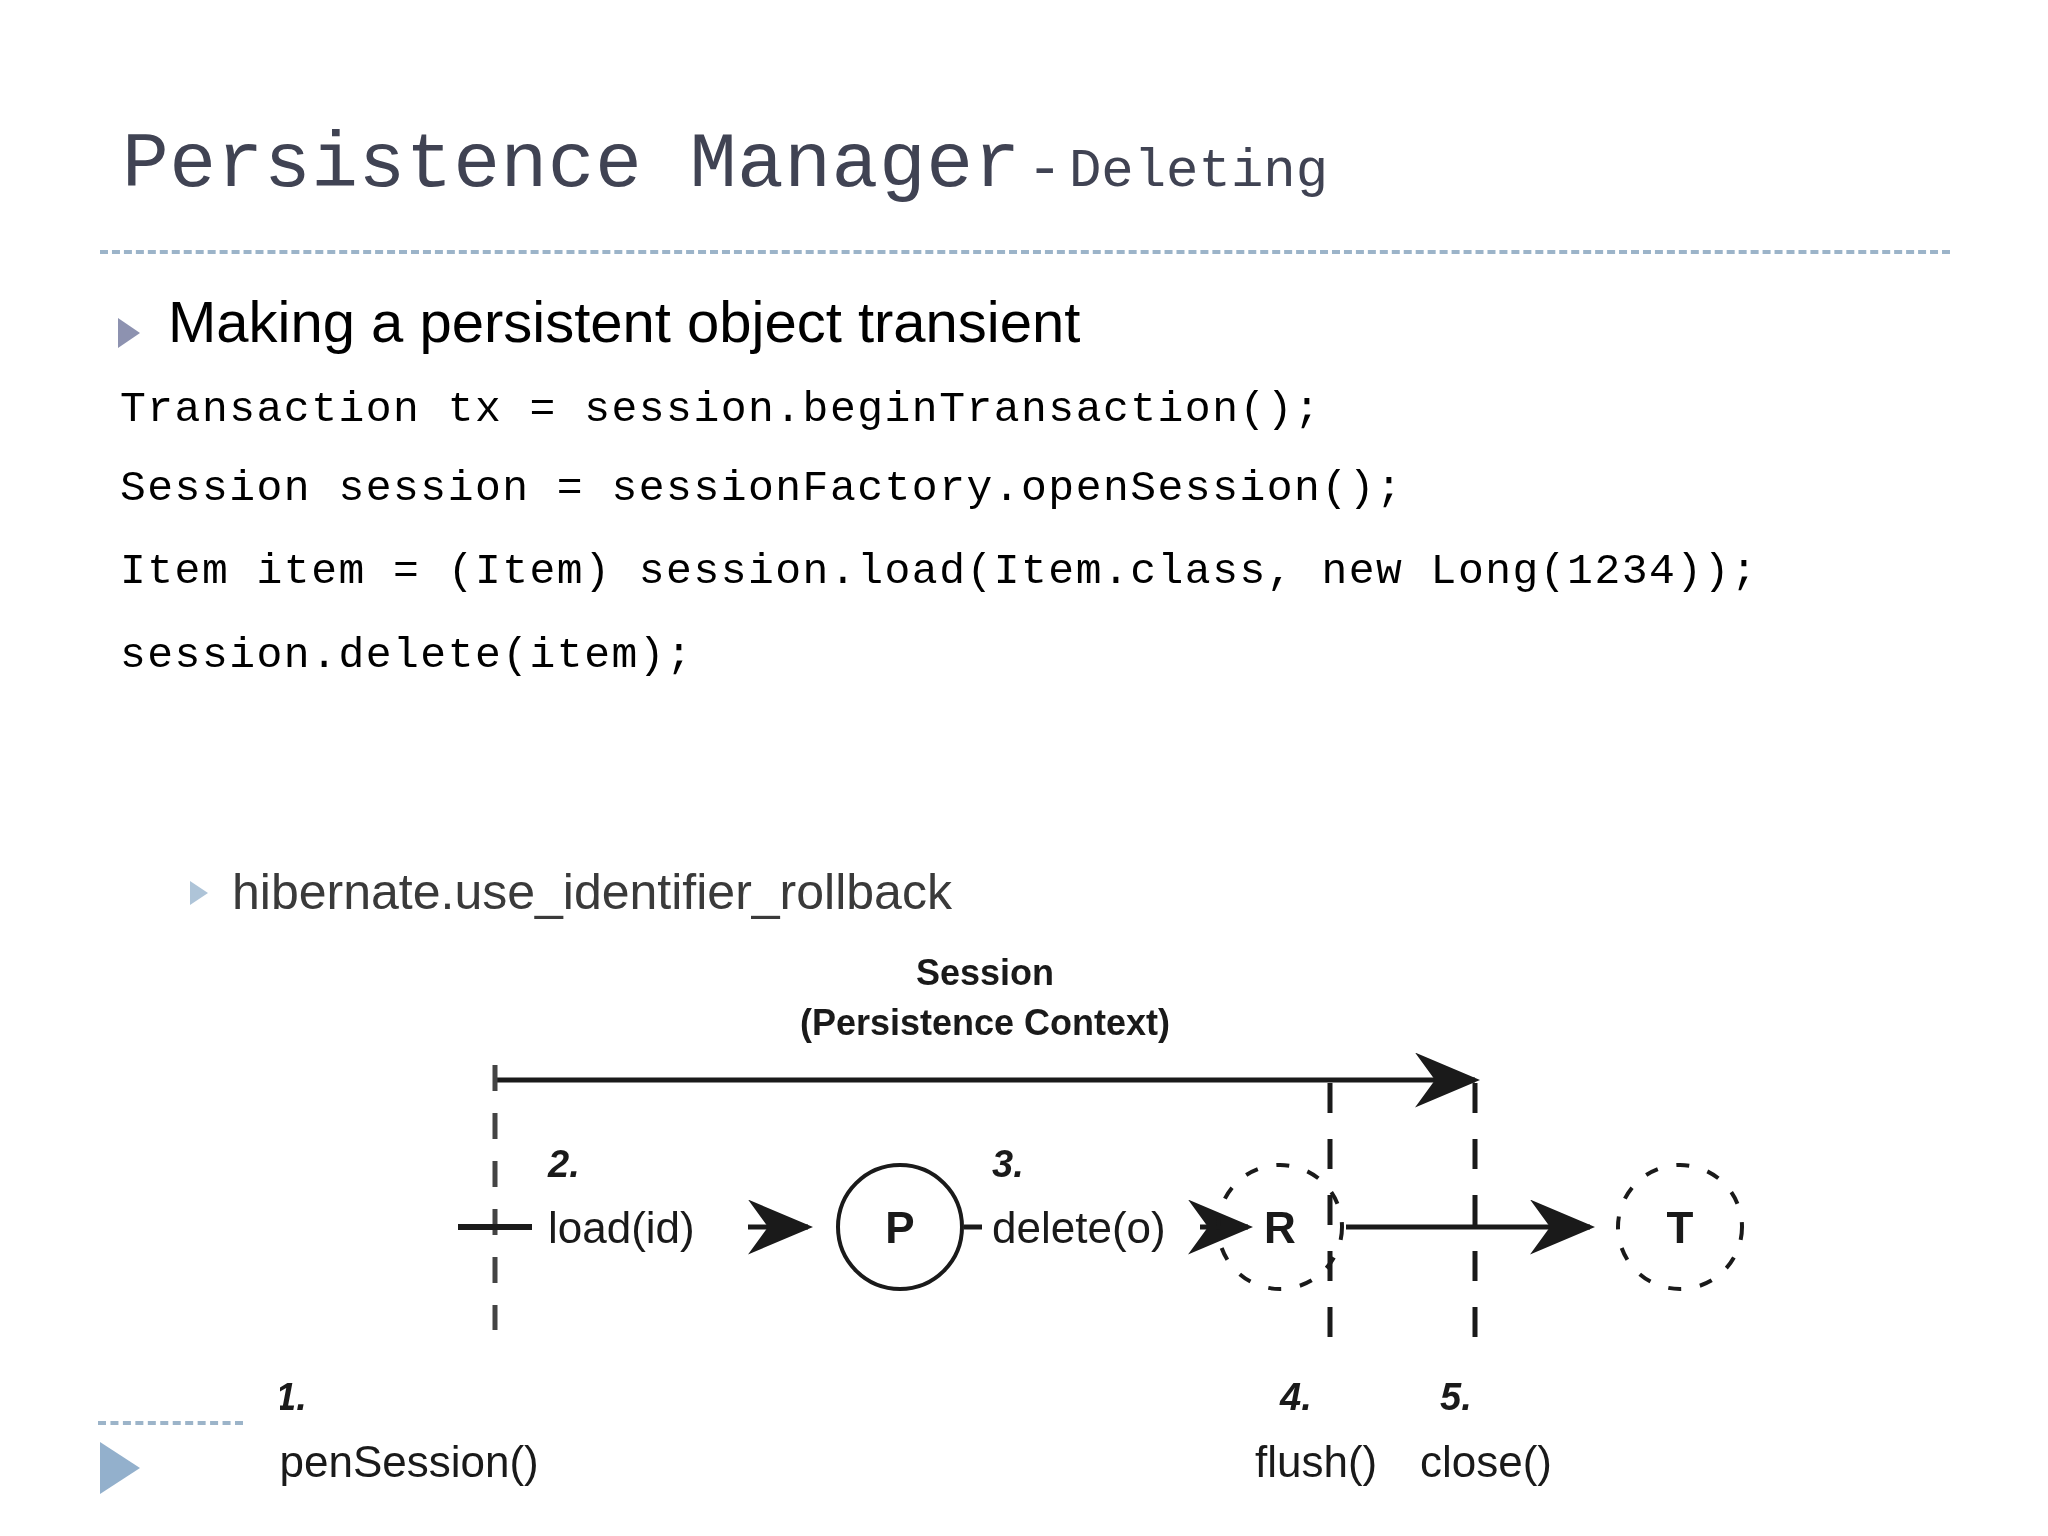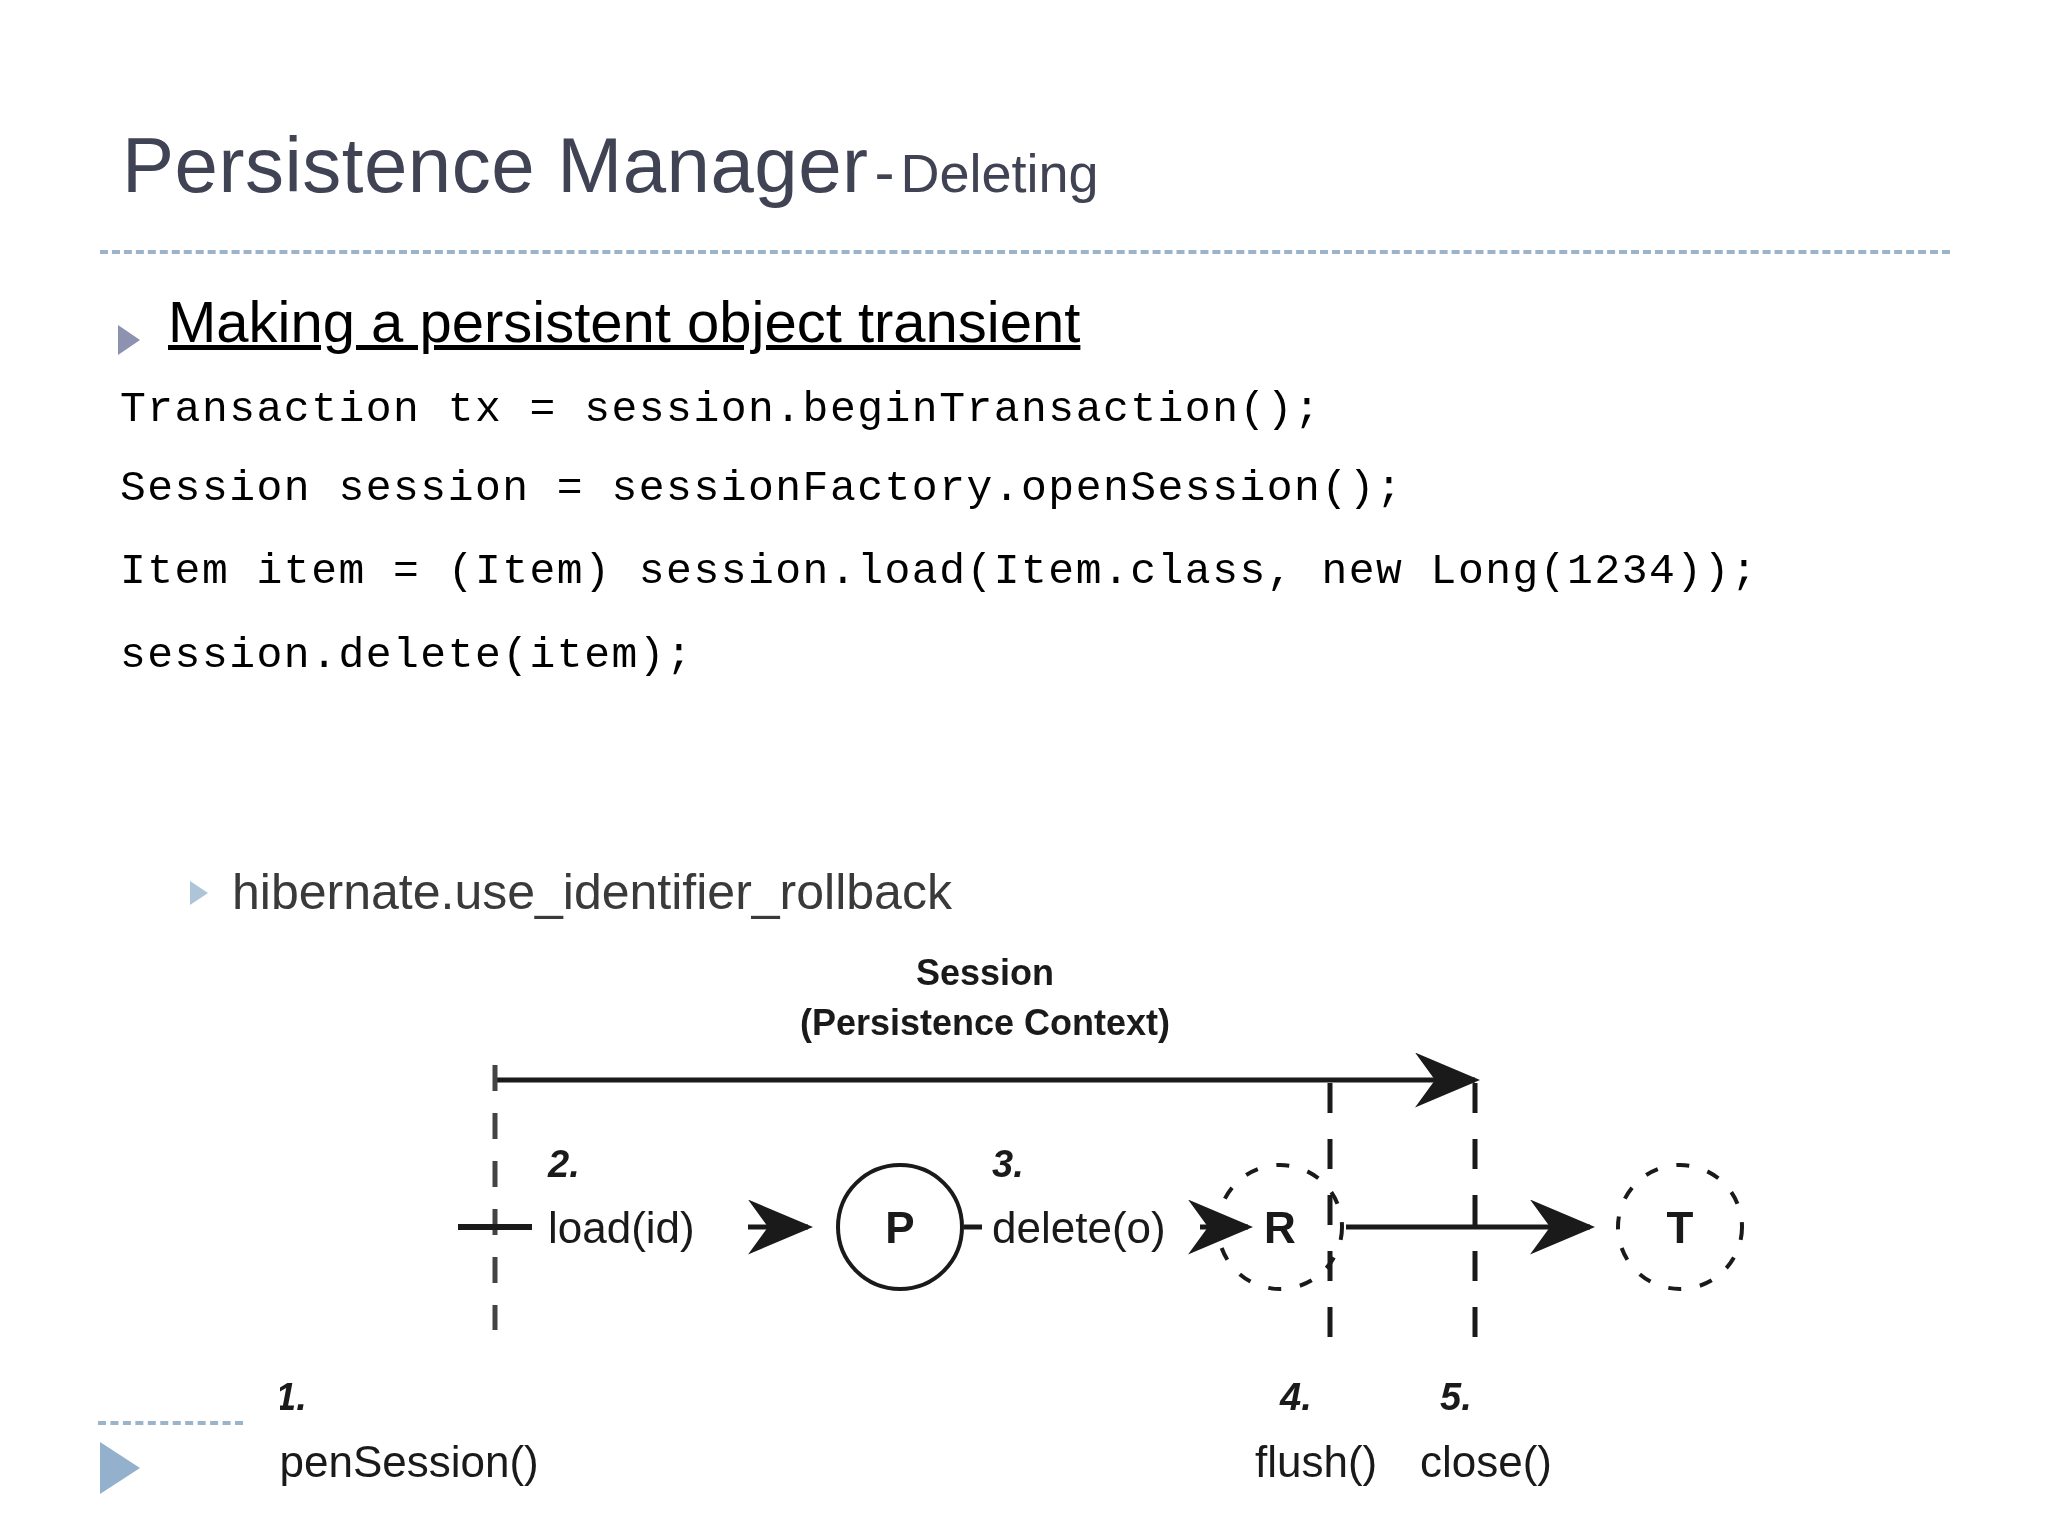--- a/index.html
+++ b/index.html
@@ -17,21 +17,21 @@
   }
 
   
   .slide-title {
     position: absolute;
     left: 122px;
     top: 126px;
     width: 1820px;
     white-space: nowrap;
     color: #404353;
-    font-family: Liberation Sans, sans-serif;
+    font-family: Liberation Mono, monospace;
     line-height: 1.0;
   }
   .title-main {
     font-size: 78px;
     letter-spacing: 0.5px;
   }
   .title-dash {
     font-size: 60px;
     padding: 0 6px;
   }
@@ -45,24 +45,23 @@
     top: 250px;
     width: 1850px;
     height: 0;
     border-top: 4px dashed #9cb4c9;
   }
 
   
   .bullet-l1 {
     position: absolute;
     display: flex;
-    align-items: flex-end;
+    align-items: center;
     left: 118px;
     top: 290px;
-    text-decoration: underline;
   }
   .tri-l1 {
     width: 0; height: 0;
     border-top: 15px solid transparent;
     border-bottom: 15px solid transparent;
     border-left: 22px solid #8d92b0;
     margin-top: 22px;
     margin-right: 28px;
     flex: 0 0 auto;
   }

